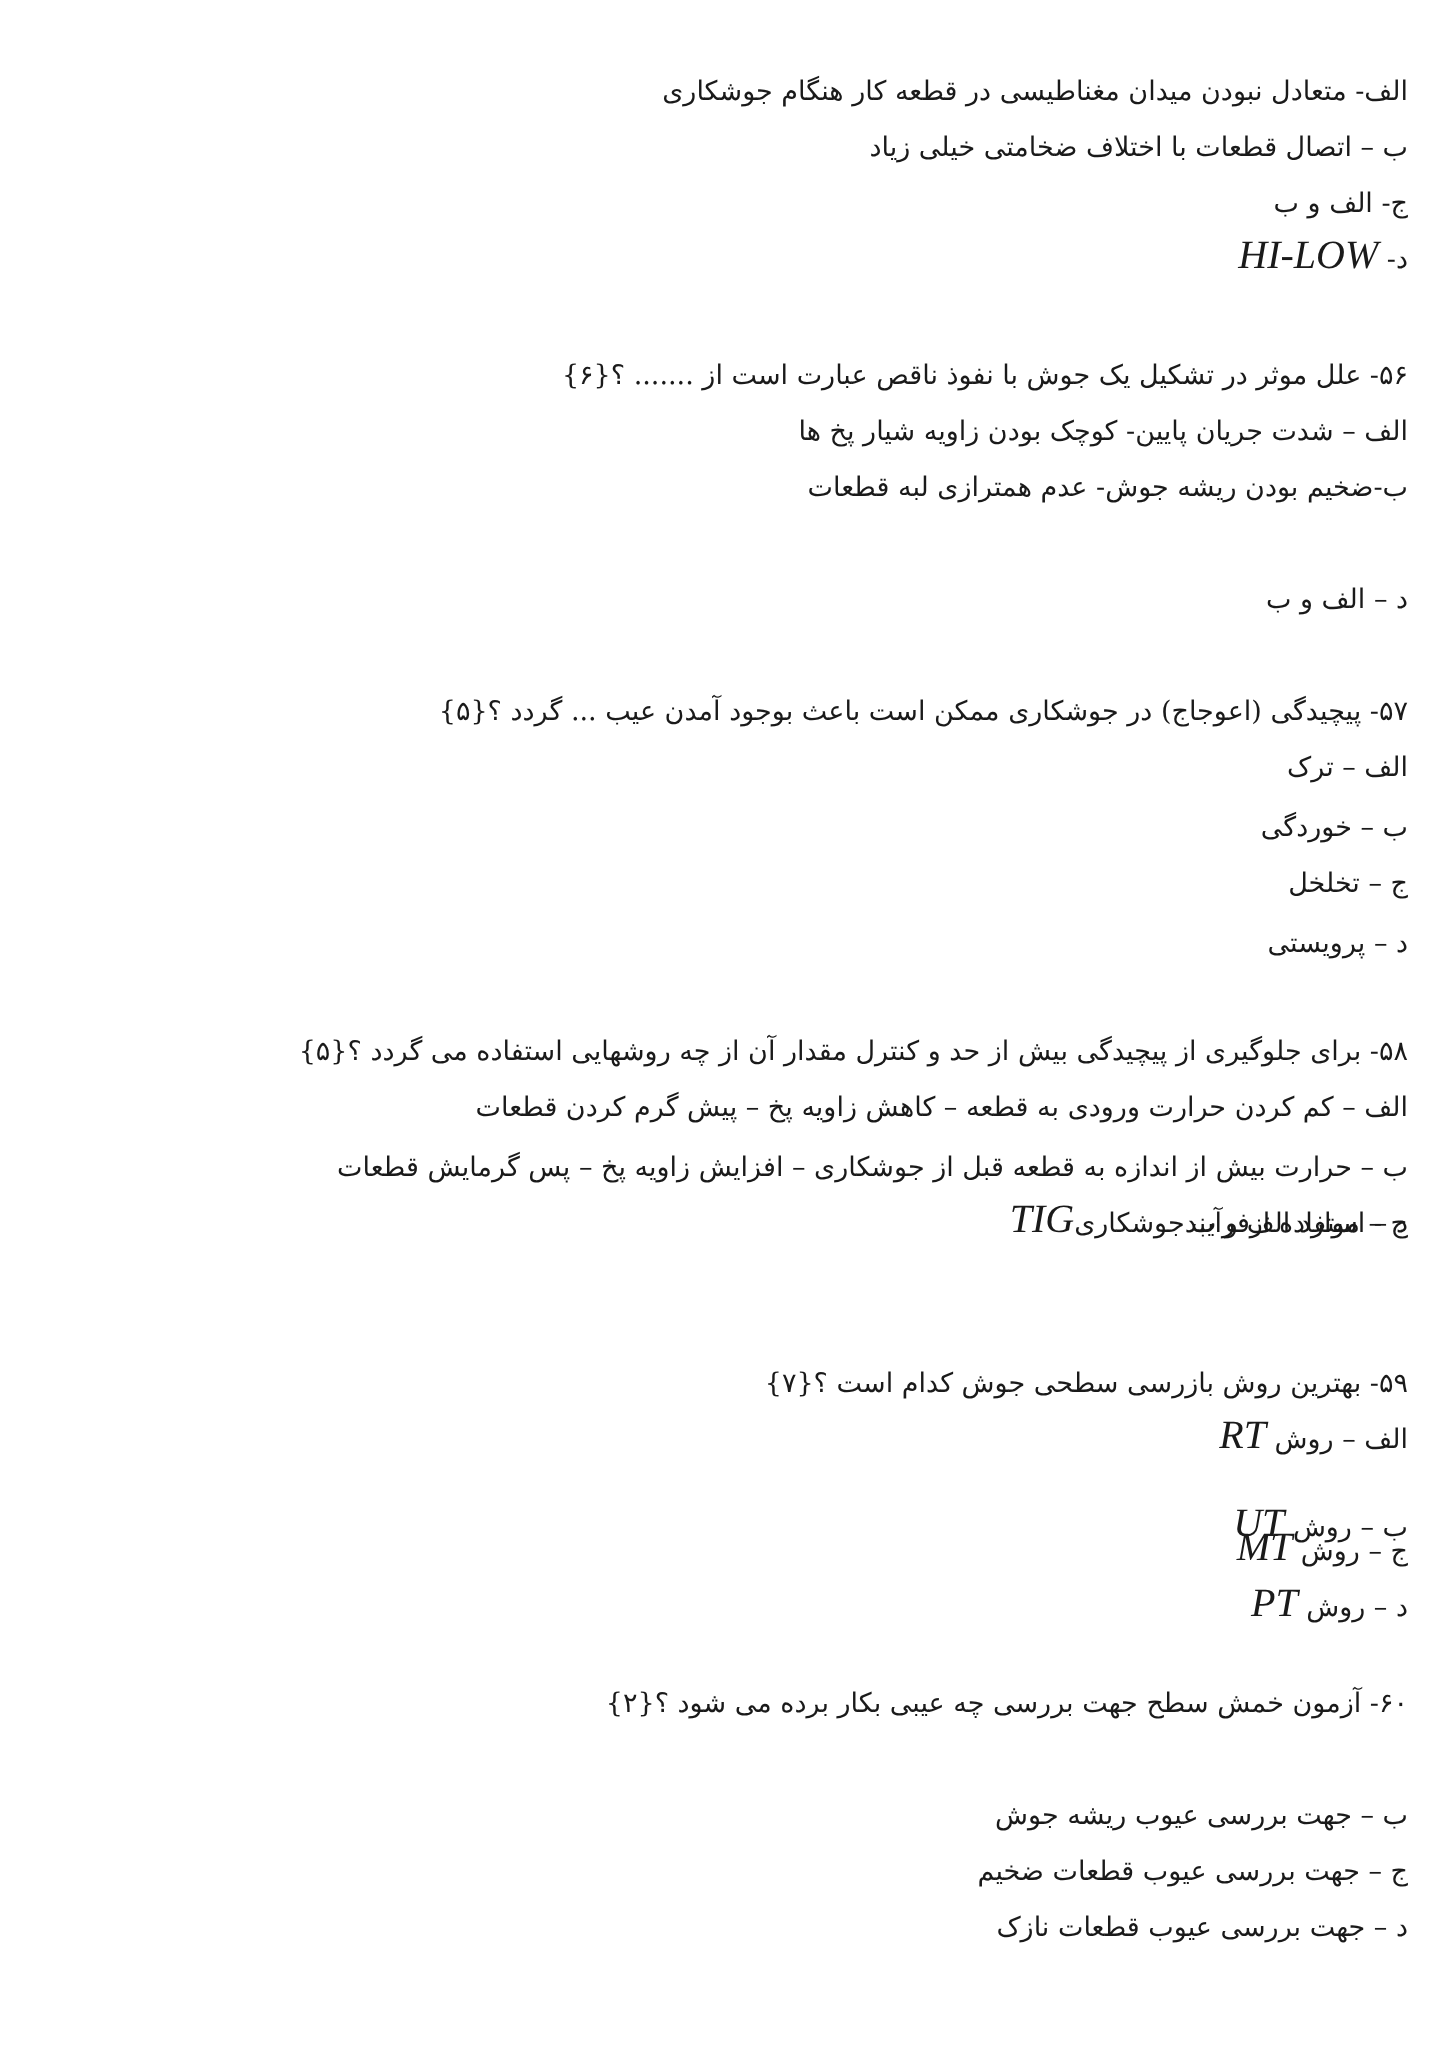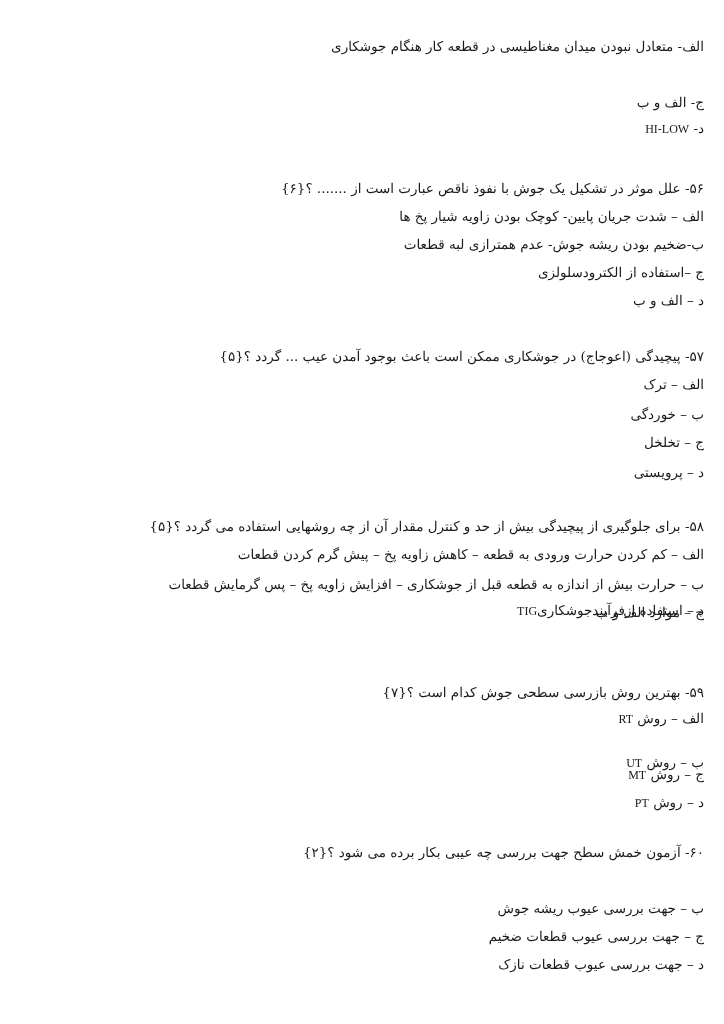--- a/index.html
+++ b/index.html
@@ -26,41 +26,42 @@
       position: absolute;
       right: 20px;
       white-space: nowrap;
       direction: rtl;
       font-size: 13.5px;
       line-height: 20px;
     }
     .line.q { right: 20px; }
     .line .latin {
       font-family: "Liberation Serif", "DejaVu Serif", serif;
-      font-size: 12px;
+      font-size: 20px;
       direction: ltr;
       unicode-bidi: isolate;
+      font-style: italic;
     }
   </style>
 </head>
 <body>
 
 <div class="page">
 
   <div class="line" style="top:36px;">الف- متعادل نبودن میدان مغناطیسی در قطعه کار هنگام جوشکاری</div>
+  <div class="line" style="top:64px;">ب – اتصال قطعات با اختلاف ضخامتی خیلی زیاد</div>
   <div class="line" style="top:92px;">ج- الف و ب</div>
   <div class="line" style="top:118px;">
     <span>د-</span>
     <span class="latin">HI-LOW</span>
   </div>
 
   <div class="line q" style="top:178px;">۵۶- علل موثر در تشکیل یک جوش با نفوذ ناقص عبارت است از ....... ؟{۶}</div>
   <div class="line" style="top:206px;">الف – شدت جریان پایین- کوچک بودن زاویه شیار پخ ها</div>
   <div class="line" style="top:234px;">ب-ضخیم بودن ریشه جوش- عدم همترازی لبه قطعات</div>
-  <div class="line" style="top:262px;">ج –استفاده از الکترودسلولزی</div>
   <div class="line" style="top:290px;">د – الف و ب</div>
 
   <div class="line q" style="top:346px;">۵۷- پیچیدگی (اعوجاج) در جوشکاری ممکن است باعث بوجود آمدن عیب ... گردد ؟{۵}</div>
   <div class="line" style="top:374px;">الف – ترک</div>
   <div class="line" style="top:404px;">ب – خوردگی</div>
   <div class="line" style="top:432px;">ج – تخلخل</div>
   <div class="line" style="top:462px;">د – پرویستی</div>
 
   <div class="line q" style="top:516px;">۵۸- برای جلوگیری از پیچیدگی بیش از حد و کنترل مقدار آن از چه روشهایی استفاده می گردد ؟{۵}</div>
   <div class="line" style="top:544px;">الف – کم کردن حرارت ورودی به قطعه – کاهش زاویه پخ – پیش گرم کردن قطعات</div>

